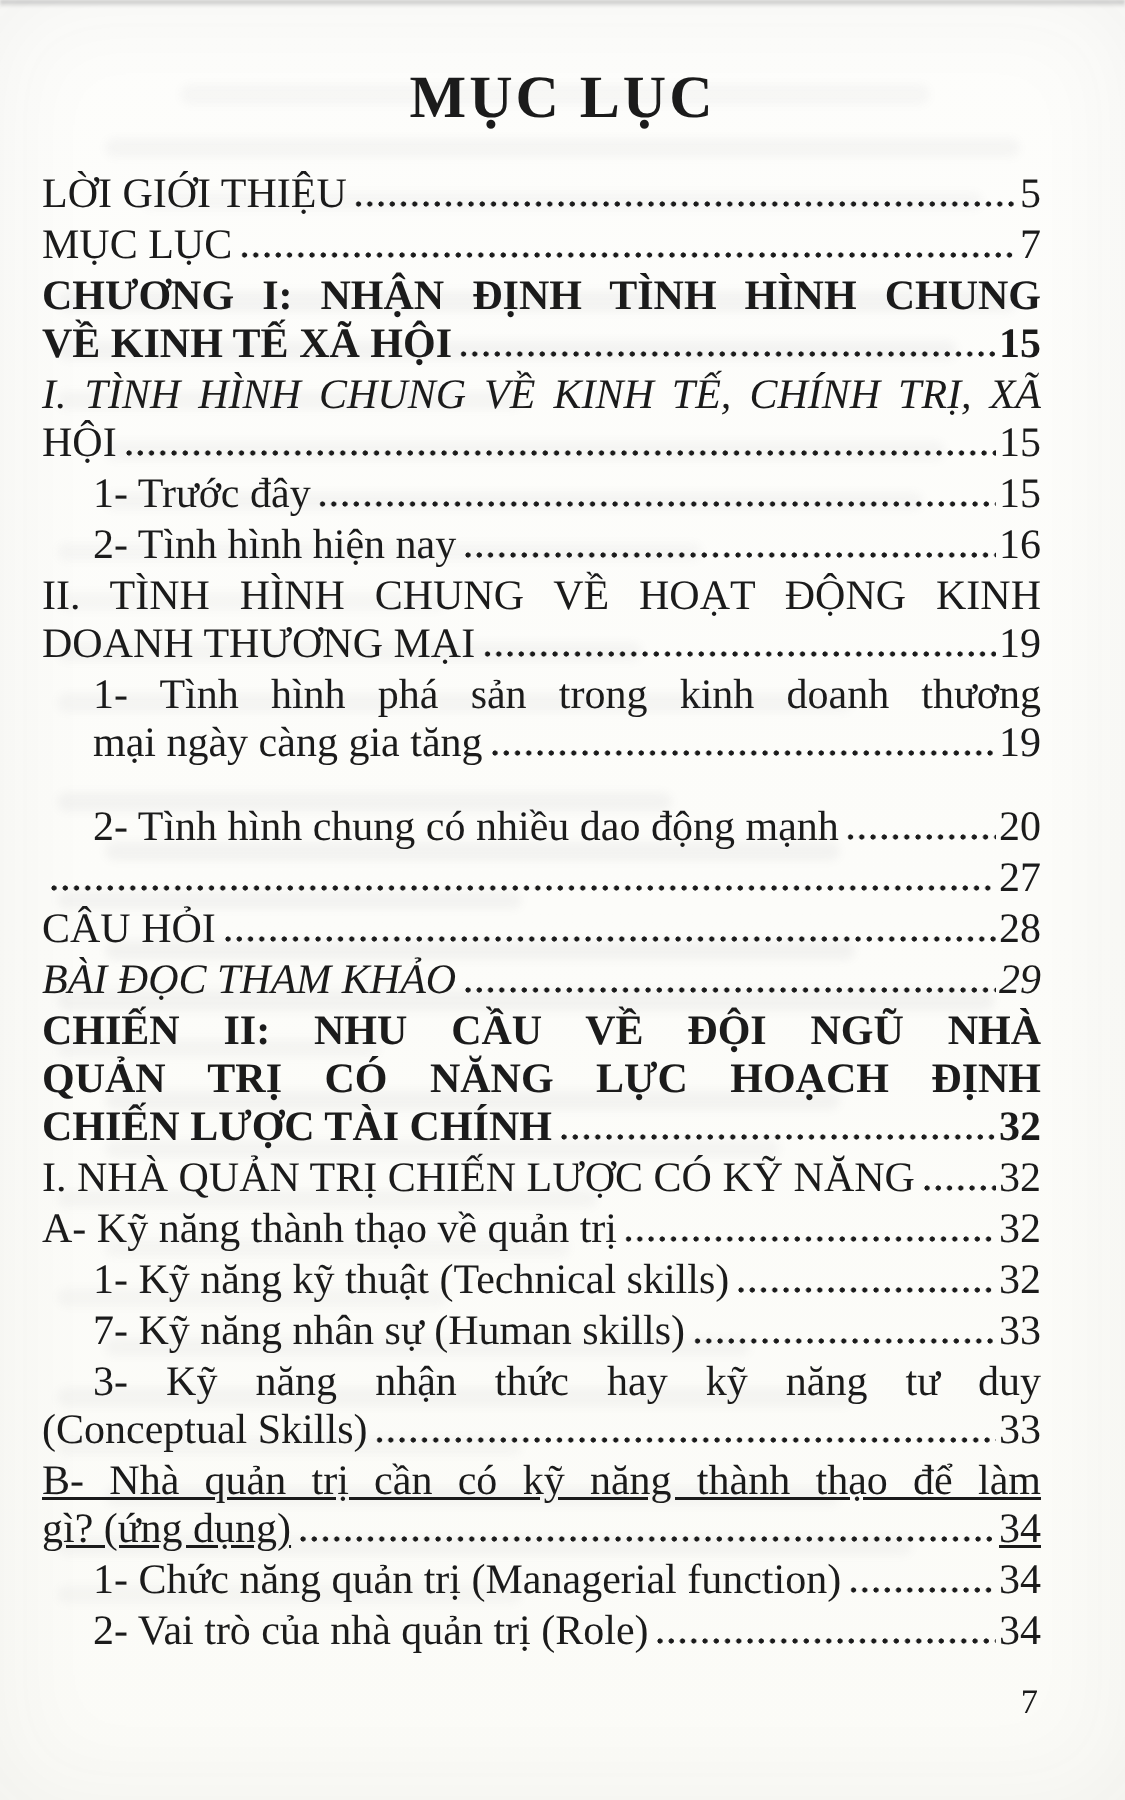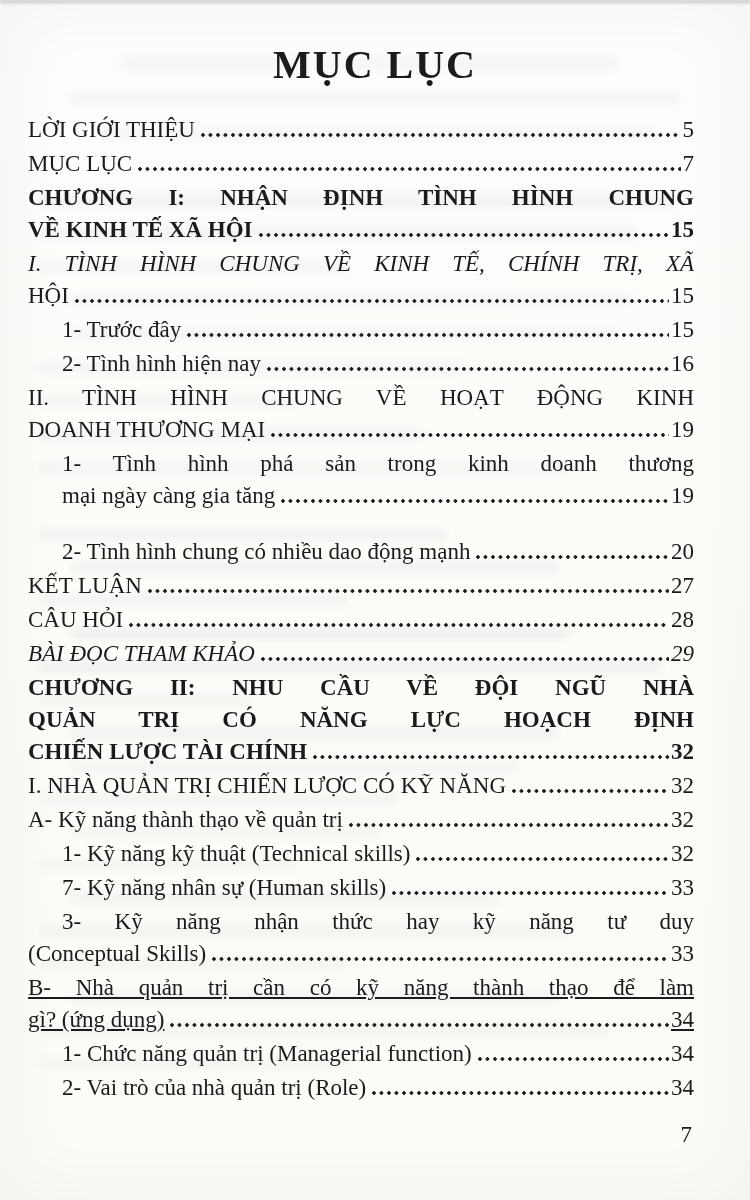--- a/index.html
+++ b/index.html
@@ -38,21 +38,21 @@
     font-size:40px;
     font-weight:bold;
     letter-spacing:2px;
     padding-top:42px;
     line-height:46px;
   }
   .toc{
     margin:26px 56px 0 28px;
   }
   .entry{
-    font-size:23px;
+    font-size:28px;
     line-height:32px;
     margin-bottom:2px;
   }
   .entry.bold{font-weight:bold;}
   .entry.italic{font-style:italic;}
   .jline{
     text-align:justify;
     text-align-last:justify;
     text-justify:inter-word;
   }
@@ -181,41 +181,40 @@
         </div>
         <div class="entry normal" style="padding-left: 34px; margin-top: 24px;">
           <div class="lastline">
             <span class="txt">2- Tình hình chung có nhiều dao động mạnh</span>
             <span class="dots"></span>
             <span class="pg">20</span>
           </div>
         </div>
         <div class="entry normal" style="padding-left: 0px;">
           <div class="lastline">
-            <span class="txt">KẾT LUẬN</span>
             <span class="dots"></span>
             <span class="pg">27</span>
           </div>
         </div>
         <div class="entry normal" style="padding-left: 0px;">
           <div class="lastline">
             <span class="txt">CÂU HỎI</span>
             <span class="dots"></span>
             <span class="pg">28</span>
           </div>
         </div>
         <div class="entry italic" style="padding-left: 0px;">
           <div class="lastline">
             <span class="txt">BÀI ĐỌC THAM KHẢO</span>
             <span class="dots"></span>
             <span class="pg">29</span>
           </div>
         </div>
         <div class="entry bold" style="padding-left: 0px;">
-          <div class="jline" style="text-indent: 0px;">CHƯƠNG II: NHU CẦU VỀ ĐỘI NGŨ NHÀ</div>
+          <div class="jline" style="text-indent: 0px;">CHIẾN II: NHU CẦU VỀ ĐỘI NGŨ NHÀ</div>
           <div class="jline">QUẢN TRỊ CÓ NĂNG LỰC HOẠCH ĐỊNH</div>
           <div class="lastline">
             <span class="txt">CHIẾN LƯỢC TÀI CHÍNH</span>
             <span class="dots"></span>
             <span class="pg">32</span>
           </div>
         </div>
         <div class="entry normal" style="padding-left: 0px;">
           <div class="lastline">
             <span class="txt">I. NHÀ QUẢN TRỊ CHIẾN LƯỢC CÓ KỸ NĂNG</span>

